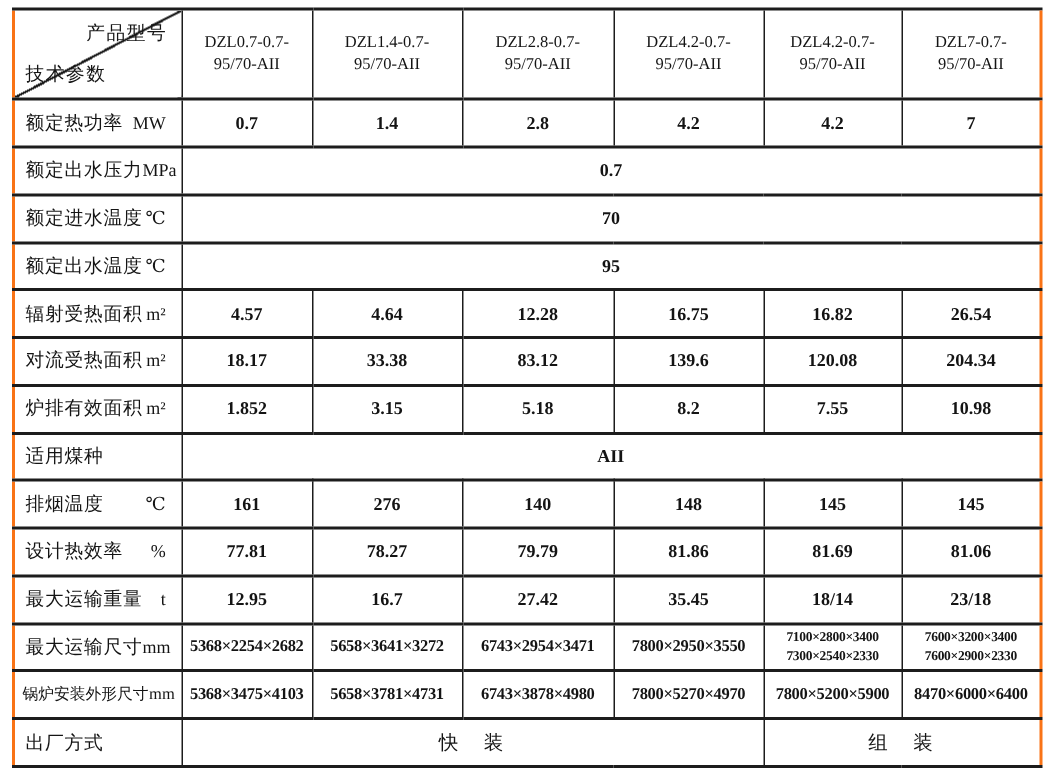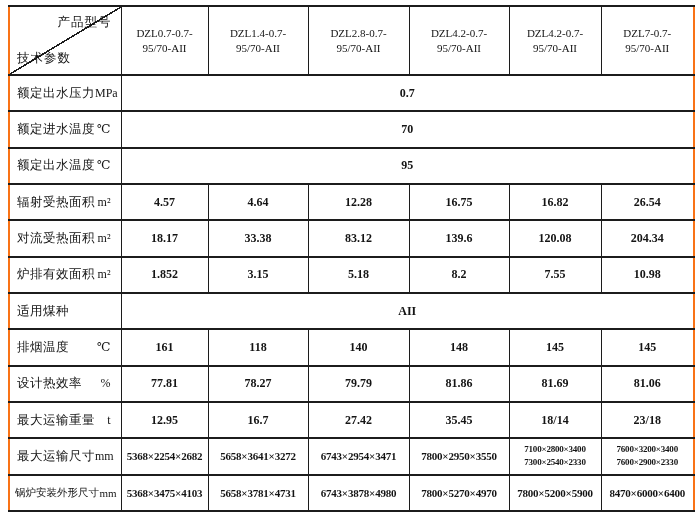--- a/index.html
+++ b/index.html
@@ -126,20 +126,34 @@
       <td class="model">DZL2.8-0.7-
 95/70-AII</td>
       <td class="model">DZL4.2-0.7-
 95/70-AII</td>
       <td class="model">DZL4.2-0.7-
 95/70-AII</td>
       <td class="model">DZL7-0.7-
 95/70-AII</td>
     </tr>
 
+    <tr class="data-row">
+      <td class="label-cell">
+        <span class="label-flex">
+              <span class="lbl">额定热功率</span>
+              <span class="unit">MW</span>
+            </span>
+      </td>
+      <td class="value">0.7</td>
+      <td class="value">1.4</td>
+      <td class="value">2.8</td>
+      <td class="value">4.2</td>
+      <td class="value">4.2</td>
+      <td class="value">7</td>
+    </tr>
 
     <tr class="data-row">
       <td class="label-cell">
         <span class="label-flex">
               <span class="lbl">额定出水压力</span>
               <span class="unit">MPa</span>
             </span>
       </td>
       <td class="merged-value" colspan="6">0.7</td>
     </tr>
@@ -220,21 +234,21 @@
     </tr>
 
     <tr class="data-row">
       <td class="label-cell">
         <span class="label-flex">
               <span class="lbl">排烟温度</span>
               <span class="unit">℃</span>
             </span>
       </td>
       <td class="value">161</td>
-      <td class="value">118</td>
+      <td class="value">276</td>
       <td class="value">140</td>
       <td class="value">148</td>
       <td class="value">145</td>
       <td class="value">145</td>
     </tr>
 
     <tr class="data-row">
       <td class="label-cell">
         <span class="label-flex">
               <span class="lbl">设计热效率</span>
@@ -290,16 +304,26 @@
             </span>
       </td>
       <td class="value dim">5368×3475×4103</td>
       <td class="value dim">5658×3781×4731</td>
       <td class="value dim">6743×3878×4980</td>
       <td class="value dim">7800×5270×4970</td>
       <td class="value dim">7800×5200×5900</td>
       <td class="value dim">8470×6000×6400</td>
     </tr>
 
+    <tr class="data-row">
+      <td class="label-cell">
+        <span class="label-flex">
+              <span class="lbl">出厂方式</span>
+              <span class="unit"></span>
+            </span>
+      </td>
+      <td class="ship-mode" colspan="4">快　装</td>
+      <td class="ship-mode" colspan="2">组　装</td>
+    </tr>
 
   </tbody>
     </table>
 </div>
 
 </body></html>

